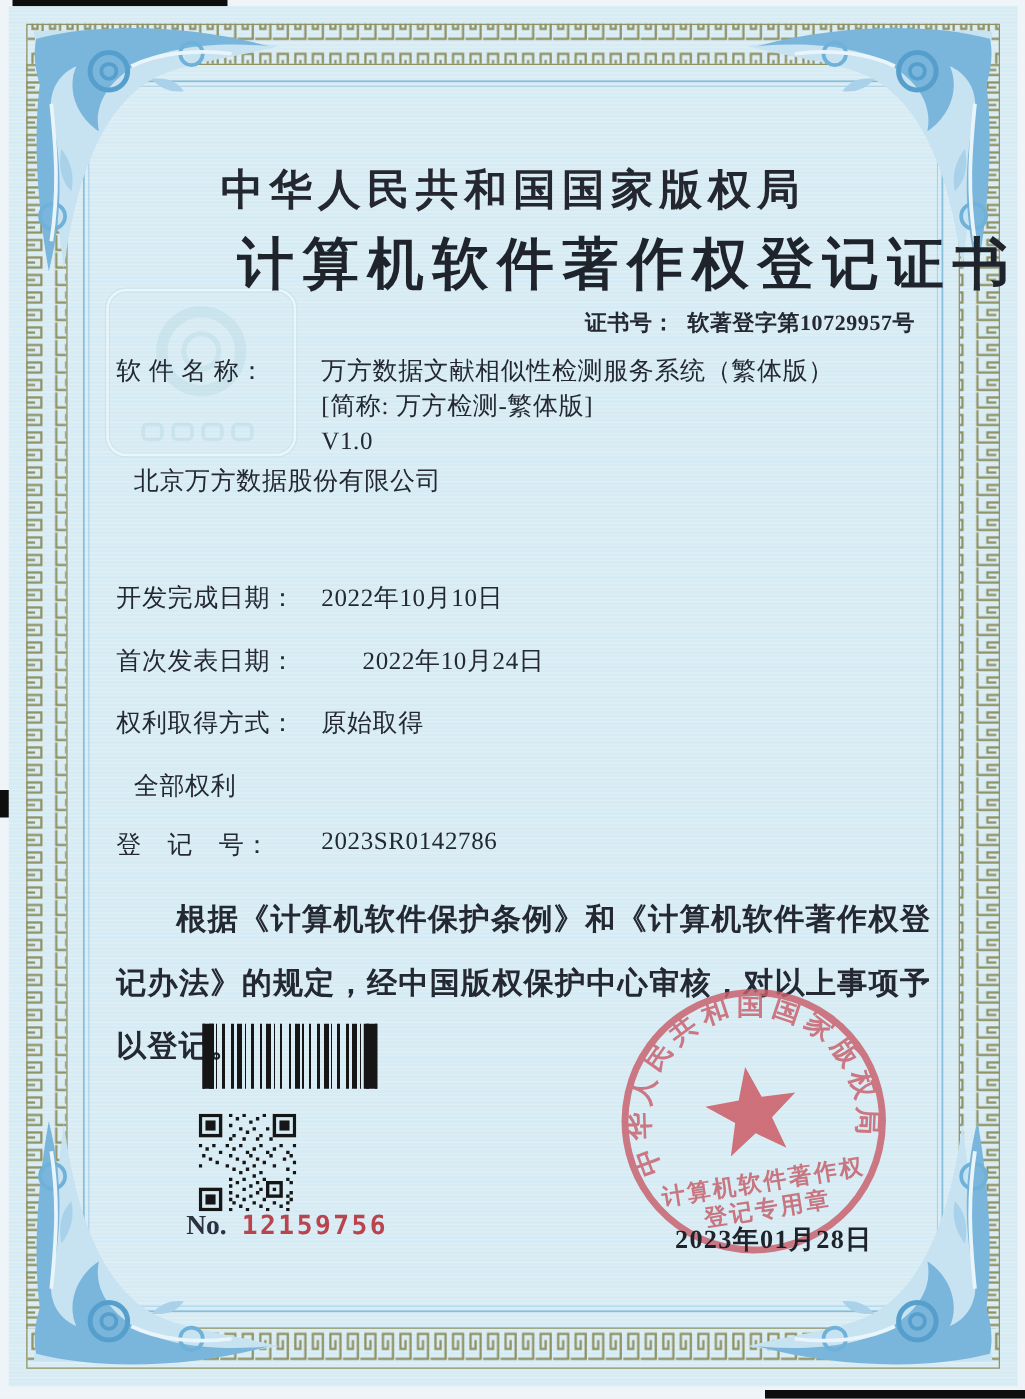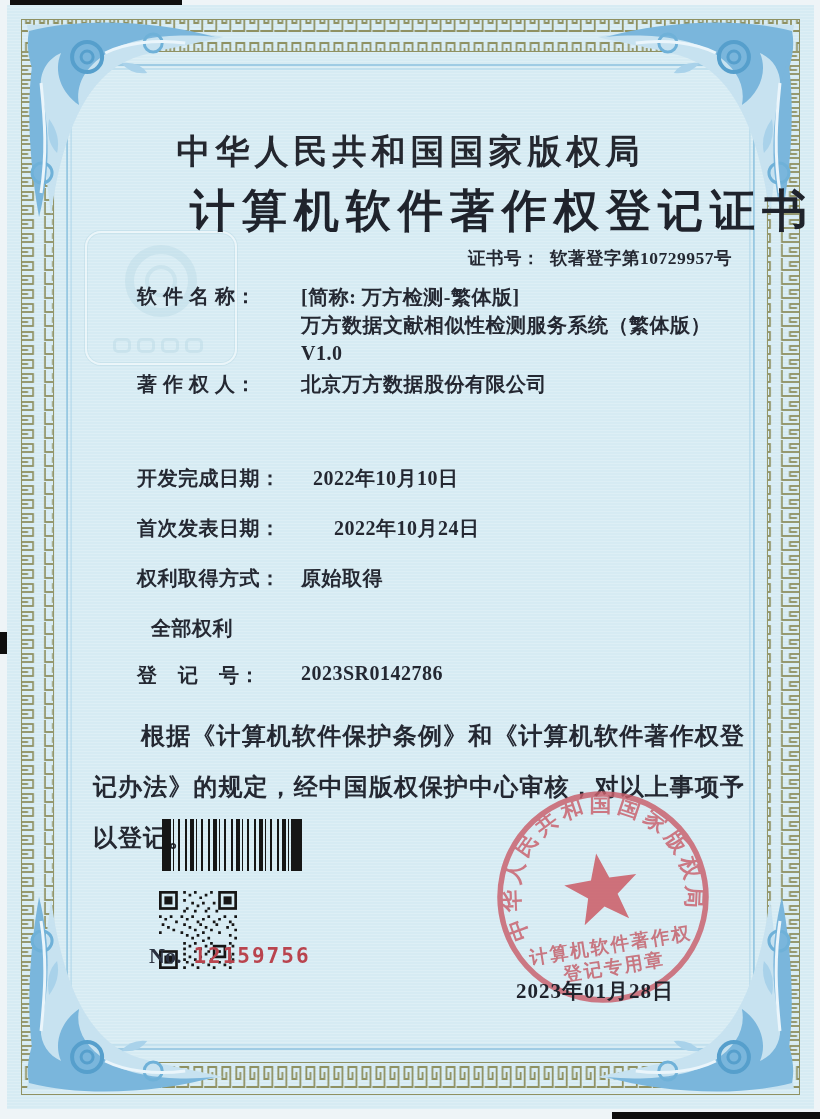--- a/index.html
+++ b/index.html
@@ -35,52 +35,52 @@
   .authority { position:absolute; left:0; right:0; top:124px; text-align:center;
     font-size:34px; font-weight:700; letter-spacing:5px; color:#24272f; white-space:nowrap; }
   .cert-title { position:absolute; left:0; right:0; top:176px; text-align:right;
     font-size:45px; font-weight:700; letter-spacing:7px; color:#1f232c; white-space:nowrap; }
   .cert-no { position:absolute; right:82px; top:241px; font-size:17.5px; font-weight:700;
     color:#242832; letter-spacing:.5px; white-space:nowrap; }
   .cert-no .lbl { margin-right:10px; }
 
   
   .row { position:absolute; left:86px; display:flex; align-items:flex-start;
-    color:#242832; font-size:20px; font-weight:700; letter-spacing:.5px; white-space:nowrap;margin-left:44px; }
+    color:#242832; font-size:20px; font-weight:400; letter-spacing:.5px; white-space:nowrap; }
   .row .label { width:150px; flex:0 0 auto; }
   .row .value { margin-left:14px; }
   .row .value div { line-height:28px; }
-  .r0 { top:278px; } .r1 { top:366px; } .r2 { top:460px;gap:12px; } .r3 { top:510px;gap:33px; }
+  .r0 { top:278px; } .r1 { top:366px; } .r2 { top:460px; } .r3 { top:510px;gap:33px; }
   .r4 { top:560px;align-items:center; } .r5 { top:610px; } .r6 { top:657px; }
 
   .statement { position:absolute; left:86px; top:706px; width:652px;
     font-size:24px; font-weight:600; color:#242832; line-height:51px;
     text-indent:2em; letter-spacing:1px; text-align:justify; }
 
   
   .barcode { position:absolute; left:155px; top:814px; width:140px; height:52px;
     background-image:repeating-linear-gradient(90deg,
       #161616 0 2px, transparent 2px 5px,
       #161616 5px 9px, transparent 9px 11px,
       #161616 11px 12px, transparent 12px 16px,
       #161616 16px 18px, transparent 18px 23px); }
   .barcode::before { content:""; position:absolute; left:0; top:0; width:9px; height:100%; background:#161616; }
   .barcode::after { content:""; position:absolute; right:0; top:0; width:11px; height:100%; background:#161616; }
 
   .qr { position:absolute; left:152px; top:886px; width:78px; height:78px; }
 
   
-  .serial { position:absolute; left:142px; top:938px; display:flex; align-items:baseline; gap:12px; }
+  .serial { position:absolute; left:142px; top:962px; display:flex; align-items:baseline; gap:12px; }
   .serial .no-label { font-size:22px; color:#2a3140; font-weight:600; }
   .serial .no-value { font-family:"DejaVu Sans Mono","Liberation Mono",monospace;
     font-size:21px; letter-spacing:2px; color:#b9444e; font-weight:600; }
 
   
   .seal { position:absolute; left:486px; top:782px; width:220px; height:220px; opacity:.9; }
-  .issue-date { position:absolute; left:468px; top:972px; width:240px; text-align:center;
+  .issue-date { position:absolute; left:492px; top:972px; width:240px; text-align:center;
     font-size:21px; font-weight:700; color:#1e222b; letter-spacing:1px; white-space:nowrap; }
 </style>
 </head>
 <body>
 
 <div class="canvas">
 
   <div class="artifact top"></div>
   <div class="artifact bottom"></div>
   <div class="artifact left"></div>
@@ -139,27 +139,26 @@
 
     <div class="authority">中华人民共和国国家版权局</div>
     <div class="cert-title">计算机软件著作权登记证书</div>
     <div class="cert-no">
       <span class="lbl">证书号：</span><span>软著登字第10729957号</span>
     </div>
 
     <div class="row r0">
       <div class="label">软 件 名 称：</div>
       <div class="value">
+        <div>万方数据文献相似性检测服务系统（繁体版）</div>
         <div>[简称: 万方检测-繁体版]</div>
-        <div>万方数据文献相似性检测服务系统（繁体版）</div>
         <div>V1.0</div>
       </div>
     </div>
     <div class="row r1">
-      <div class="label">著 作 权 人：</div>
       <div class="value">北京万方数据股份有限公司</div>
     </div>
     <div class="row r2">
       <div class="label">开发完成日期：</div>
       <div class="value">2022年10月10日</div>
     </div>
     <div class="row r3">
       <div class="label">首次发表日期：</div>
       <div class="value">2022年10月24日</div>
     </div>

